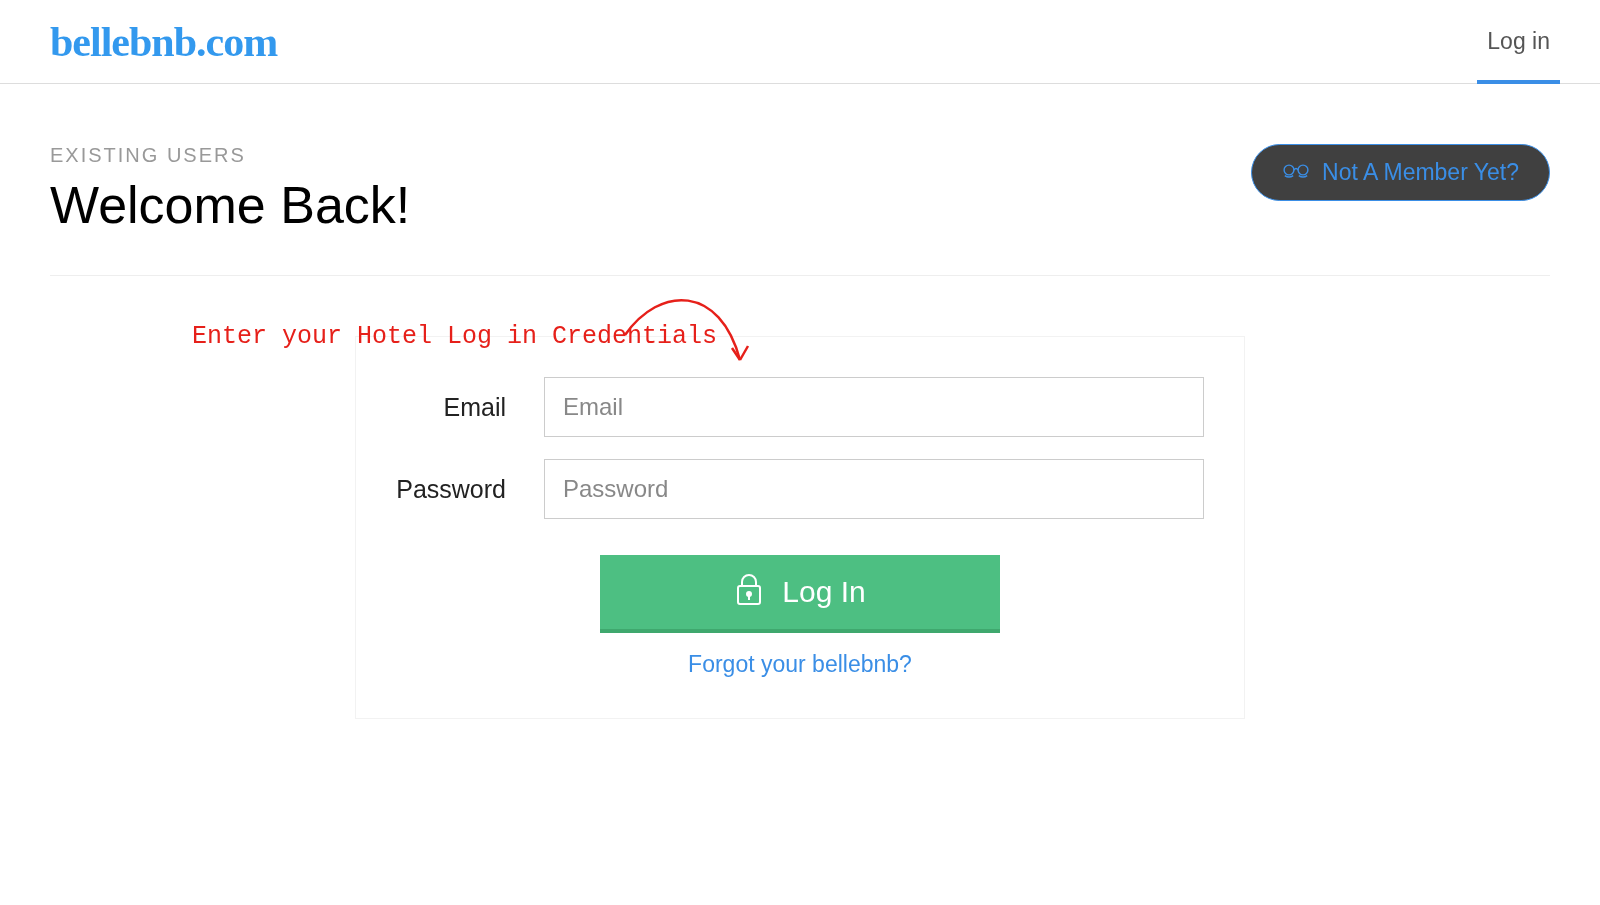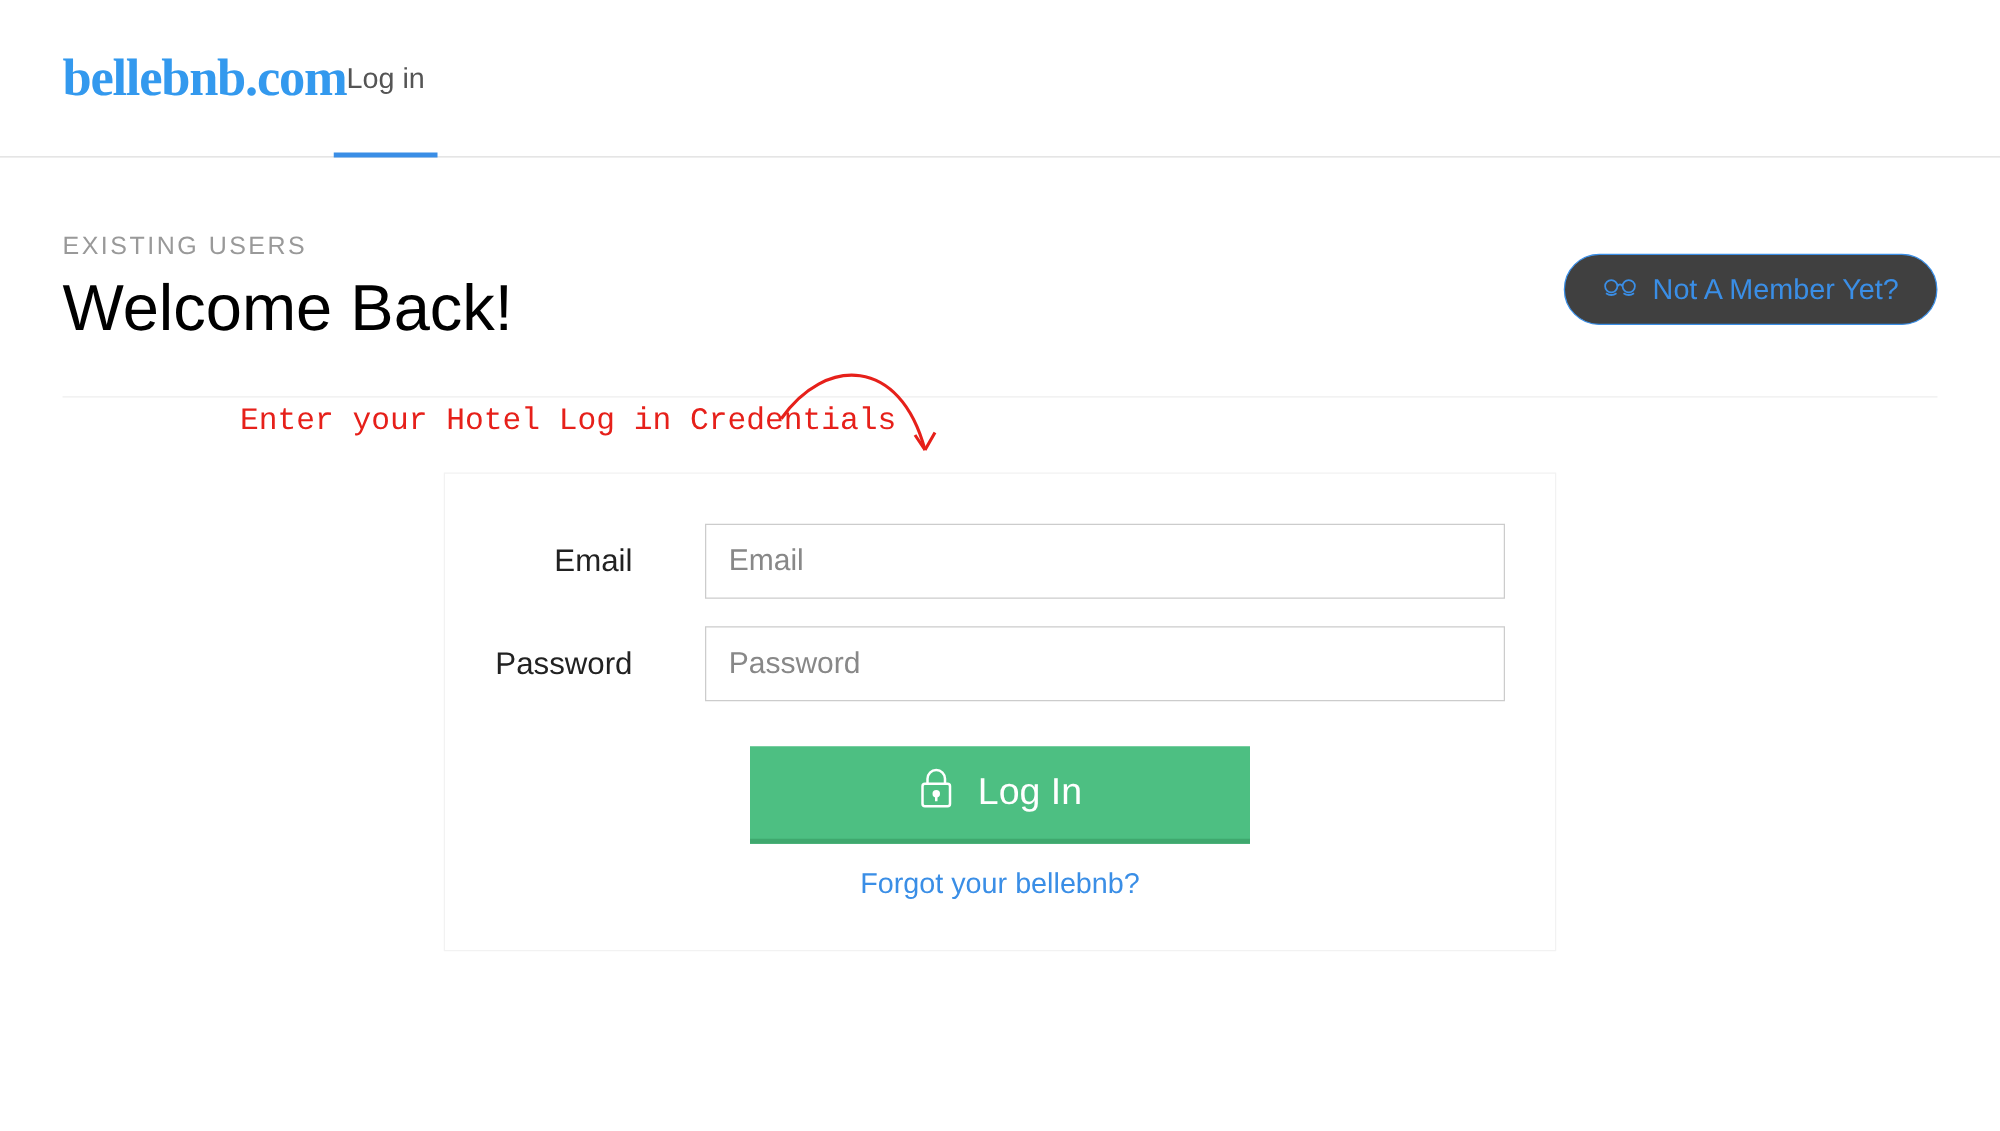--- a/index.html
+++ b/index.html
@@ -1,22 +1,23 @@
 <!DOCTYPE html>
 <html><head>
 <meta charset="utf-8">
 <style>
   * { box-sizing: border-box; margin: 0; padding: 0; }
   html, body { width: 1600px; height: 905px; font-family: "Helvetica Neue", Arial, sans-serif; background: #fff; color: #333; }
   
   .topbar {
-    height: 126px;
+    height: 84px;
     border-bottom: 1px solid #ddd;
     display: flex;
     align-items: center;
+    justify-content: space-between;
     padding: 0 50px;
     position: relative;
   }
   .logo {
     font-family: "Comic Sans MS", "Segoe Script", cursive;
     font-size: 42px;
     font-weight: bold;
     color: #3399ee;
     letter-spacing: -1px;
   }
@@ -44,21 +45,21 @@
     height: 4px;
     background: #3a8ee6;
   }
 
   .content {
     padding: 60px 50px 0 50px;
   }
   .header-row {
     display: flex;
     justify-content: space-between;
-    align-items: center;
+    align-items: flex-start;
     padding-bottom: 40px;
     border-bottom: 1px solid #eee;
     position: relative;
   }
   .eyebrow {
     font-size: 20px;
     letter-spacing: 2px;
     color: #999;
     margin-bottom: 8px;
   }
@@ -101,21 +102,21 @@
   .form-card {
     width: 890px;
     margin: 60px auto 0 auto;
     background: #fff;
     border: 1px solid #f2f2f2;
     padding: 40px 20px 40px 20px;
   }
   .form-row {
     display: flex;
     align-items: center;
-    gap: 58px;
+    gap: 38px;
     margin-bottom: 22px;
   }
   .form-label {
     width: 130px;
     text-align: right;
     font-size: 25px;
     color: #222;
   }
   .form-input {
     flex: 1;

